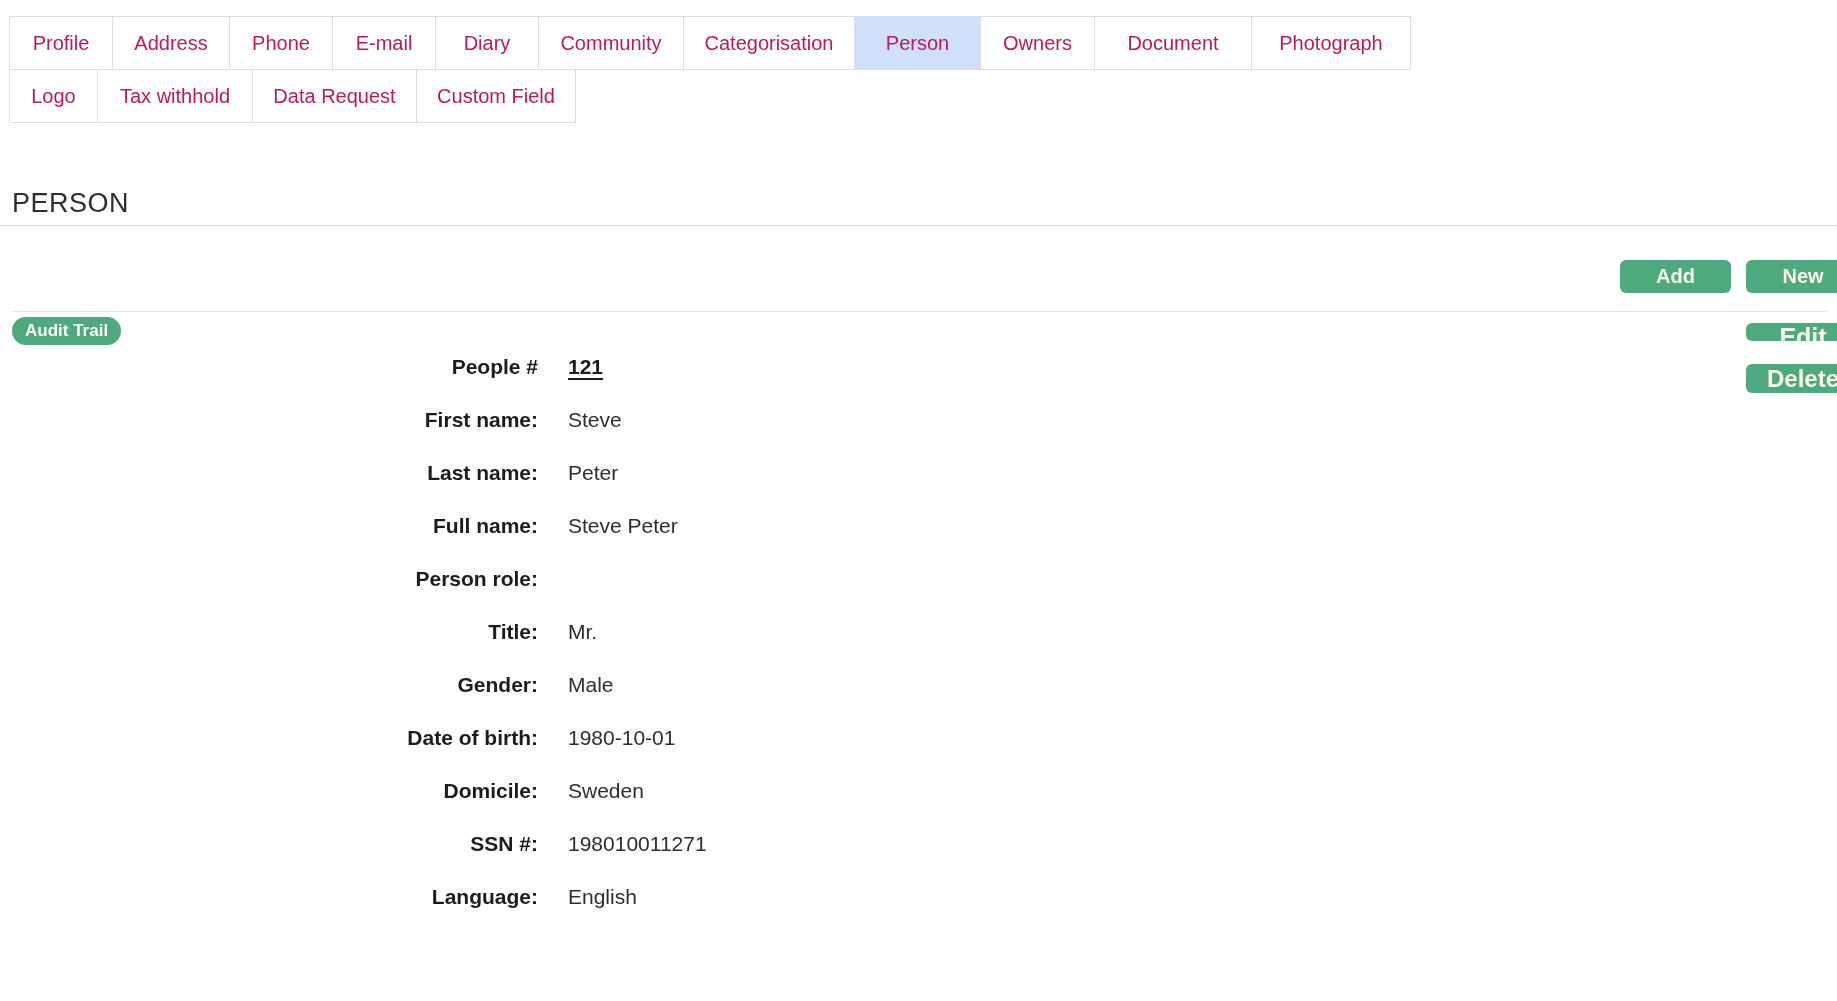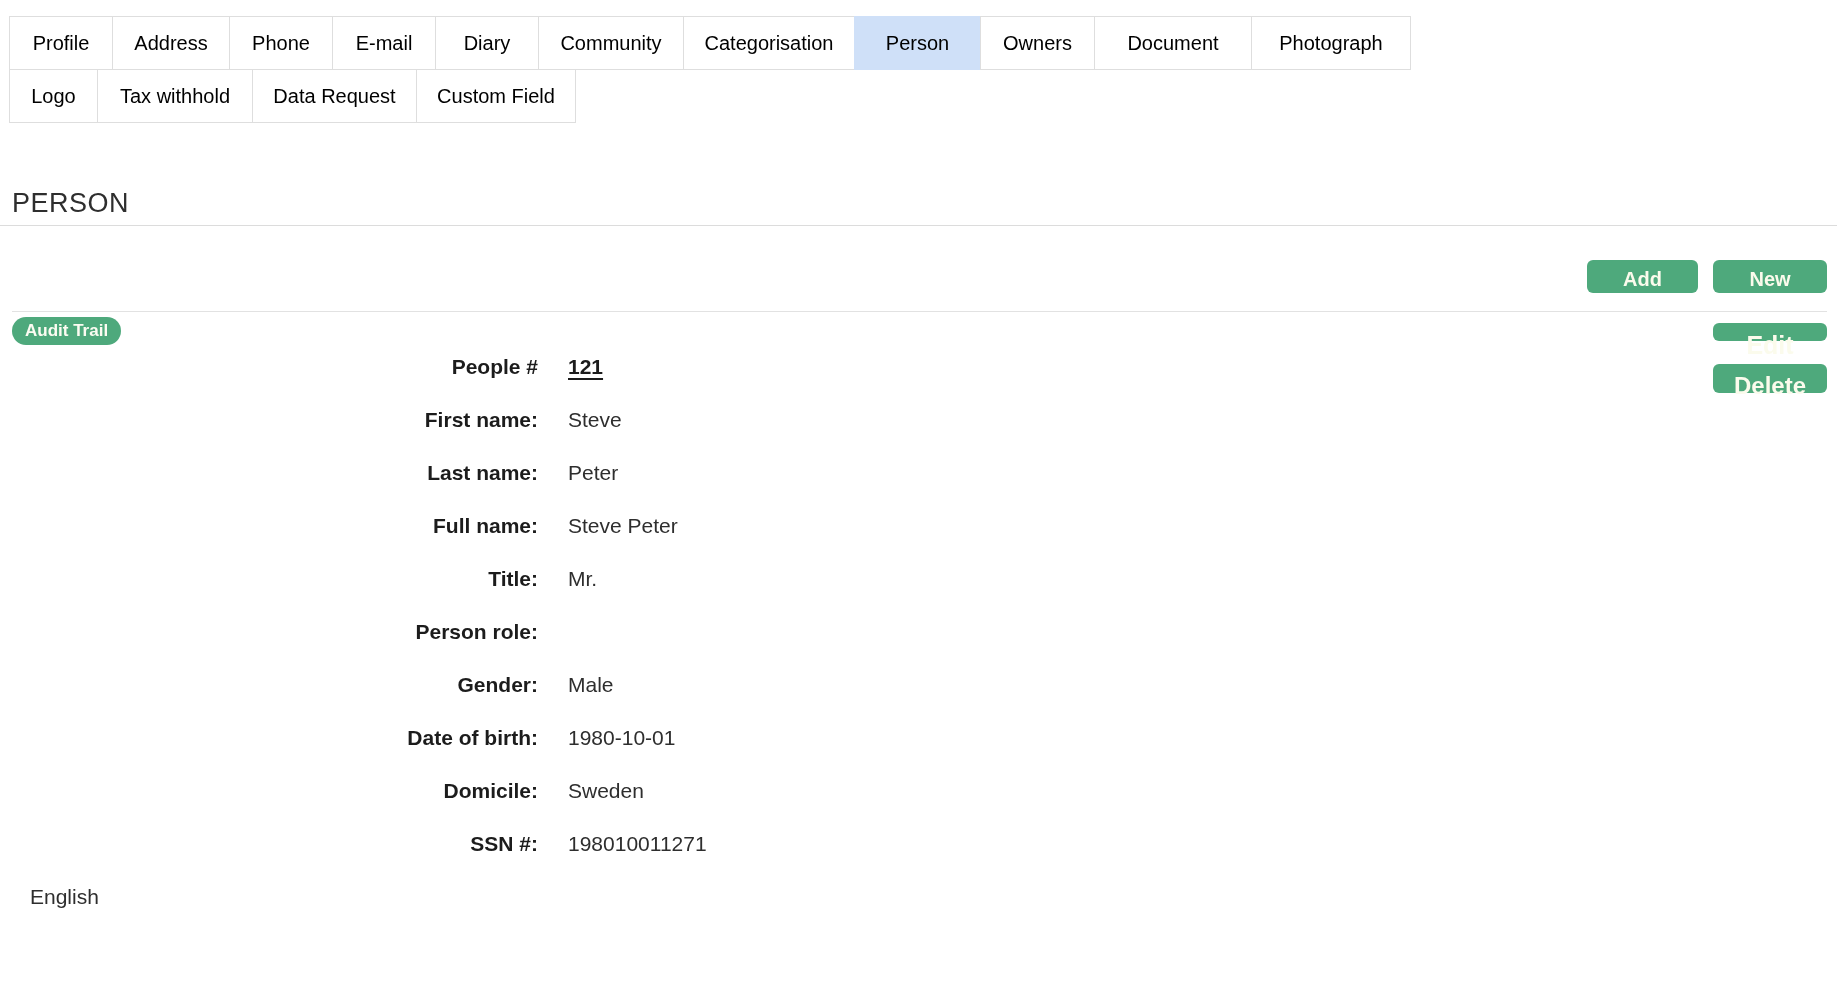--- a/index.html
+++ b/index.html
@@ -18,21 +18,21 @@
   .tab{
     box-sizing:border-box;
     height:54px;
     padding:0 10px;
     margin-left:-1px;
     background:#ffffff;
     border:1px solid #dedede;
     font-family:inherit;
     font-size:20px;
     line-height:52px;
-    color:#000000;
+    color:#be185d;
     text-align:center;
     white-space:nowrap;
     cursor:pointer;
   }
   .tab:first-of-type{margin-left:0;}
   .tab.active{
     background:var(--active-tab,#cfe0f8);
     border-color:var(--active-tab,#cfe0f8);
   }
   .row1 button:nth-of-type(1){min-width:104px}
@@ -61,21 +61,21 @@
   .rule.under-title{top:225px;left:0;width:1837px;}
   .rule.inner{top:311px;left:12px;width:1815px;background:#e2e2e2;}
 
   
   .btn{
     position:absolute;
     background:var(--green,#4ea97c);
     color:#fbfbec;
     border:none;border-radius:6px;
     font-family:inherit;font-weight:bold;font-size:20px;
-    text-align:center;cursor:pointer;padding:8px;
+    text-align:center;cursor:pointer;padding:0;margin-left:33px;
   }
   #btn-add{left:1587px;top:260px;width:111px;height:33px;}
   #btn-new{left:1713px;top:260px;width:114px;height:33px;}
   #btn-edit{left:1713px;top:323px;width:114px;height:18px;font-size:25px;}
   #btn-delete{left:1713px;top:364px;width:114px;height:29px;font-size:24px;}
 
   .audit-badge{
     position:absolute;left:12px;top:317px;
     height:28px;line-height:28px;padding:0 13px;
     background:var(--green,#4ea97c);
@@ -175,39 +175,40 @@
     </div>
     <div class="field-row">
       <div class="field-label">Last name:</div>
       <div class="field-value">Peter</div>
     </div>
     <div class="field-row">
       <div class="field-label">Full name:</div>
       <div class="field-value">Steve Peter</div>
     </div>
     <div class="field-row">
+      <div class="field-label">Person role:</div>
+      <div class="field-value"></div>
+    </div>
+    <div class="field-row">
       <div class="field-label">Title:</div>
       <div class="field-value">Mr.</div>
     </div>
     <div class="field-row">
-      <div class="field-label">Person role:</div>
-      <div class="field-value"></div>
-    </div>
-    <div class="field-row">
       <div class="field-label">Gender:</div>
       <div class="field-value">Male</div>
     </div>
     <div class="field-row">
       <div class="field-label">Date of birth:</div>
       <div class="field-value">1980-10-01</div>
     </div>
     <div class="field-row">
       <div class="field-label">Domicile:</div>
       <div class="field-value">Sweden</div>
     </div>
     <div class="field-row">
       <div class="field-label">SSN #:</div>
       <div class="field-value">198010011271</div>
     </div>
     <div class="field-row">
+      <div class="field-label">Language:</div>
       <div class="field-value">English</div>
     </div>
   </div>
 
 </body></html>

